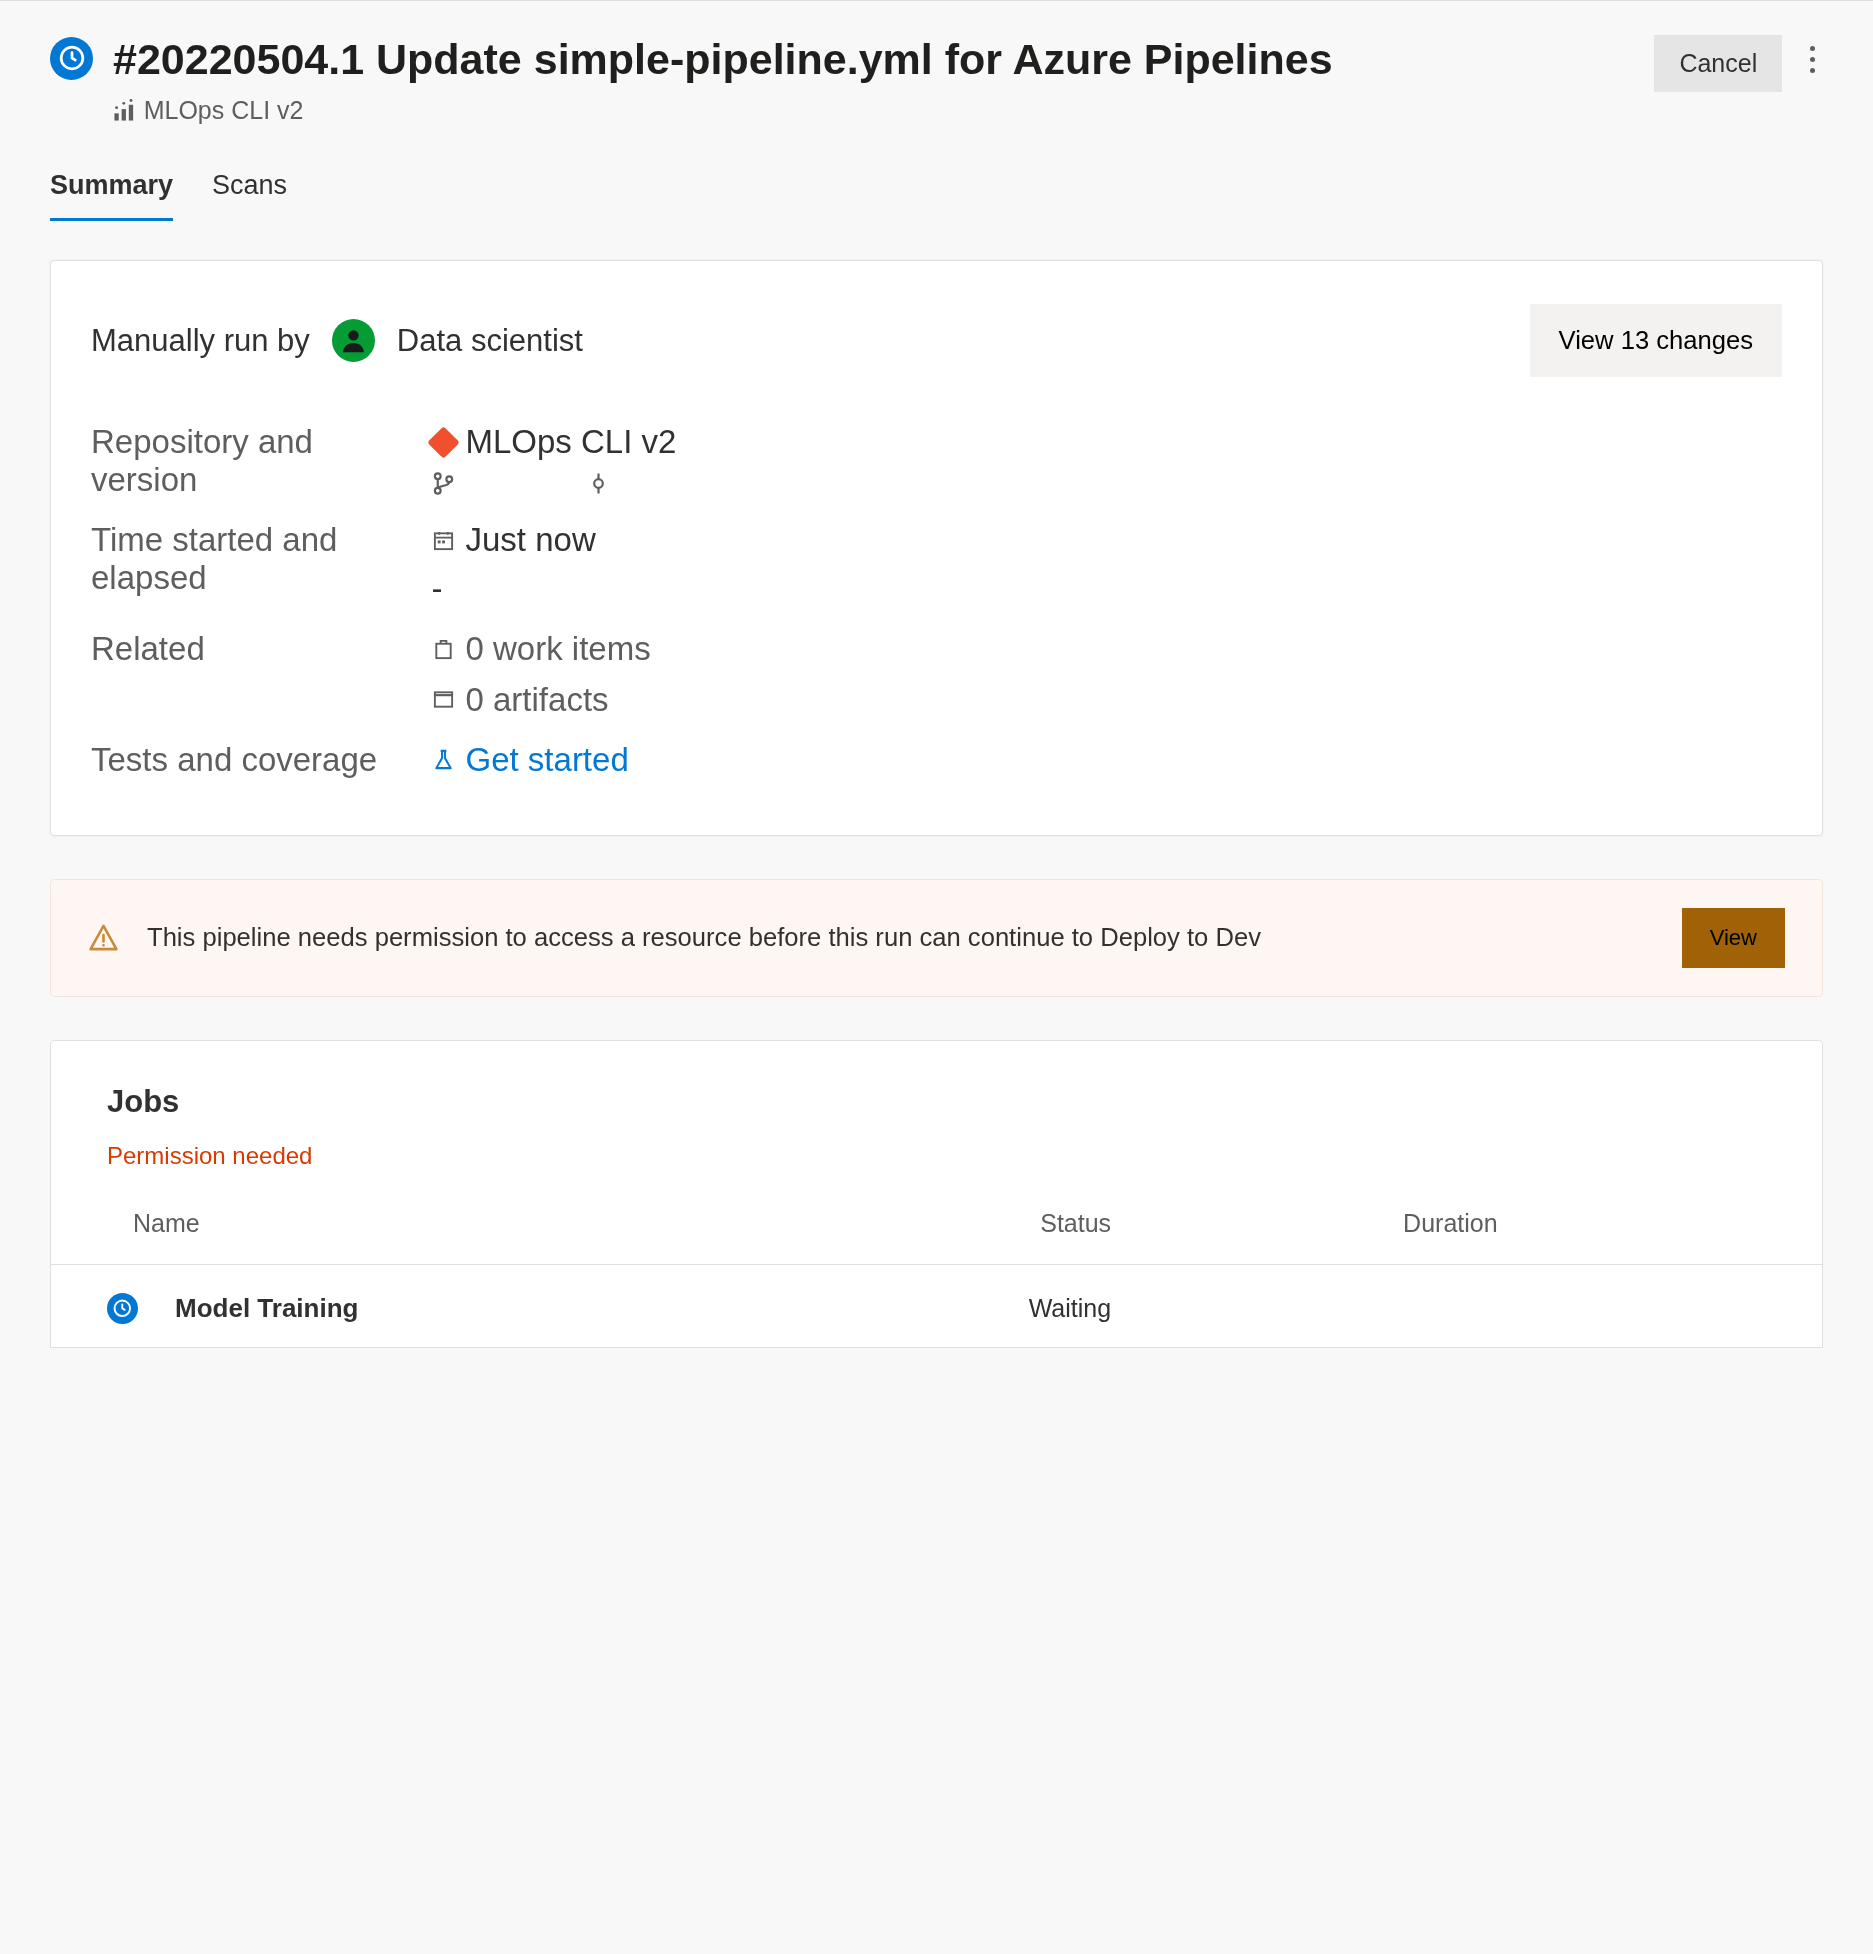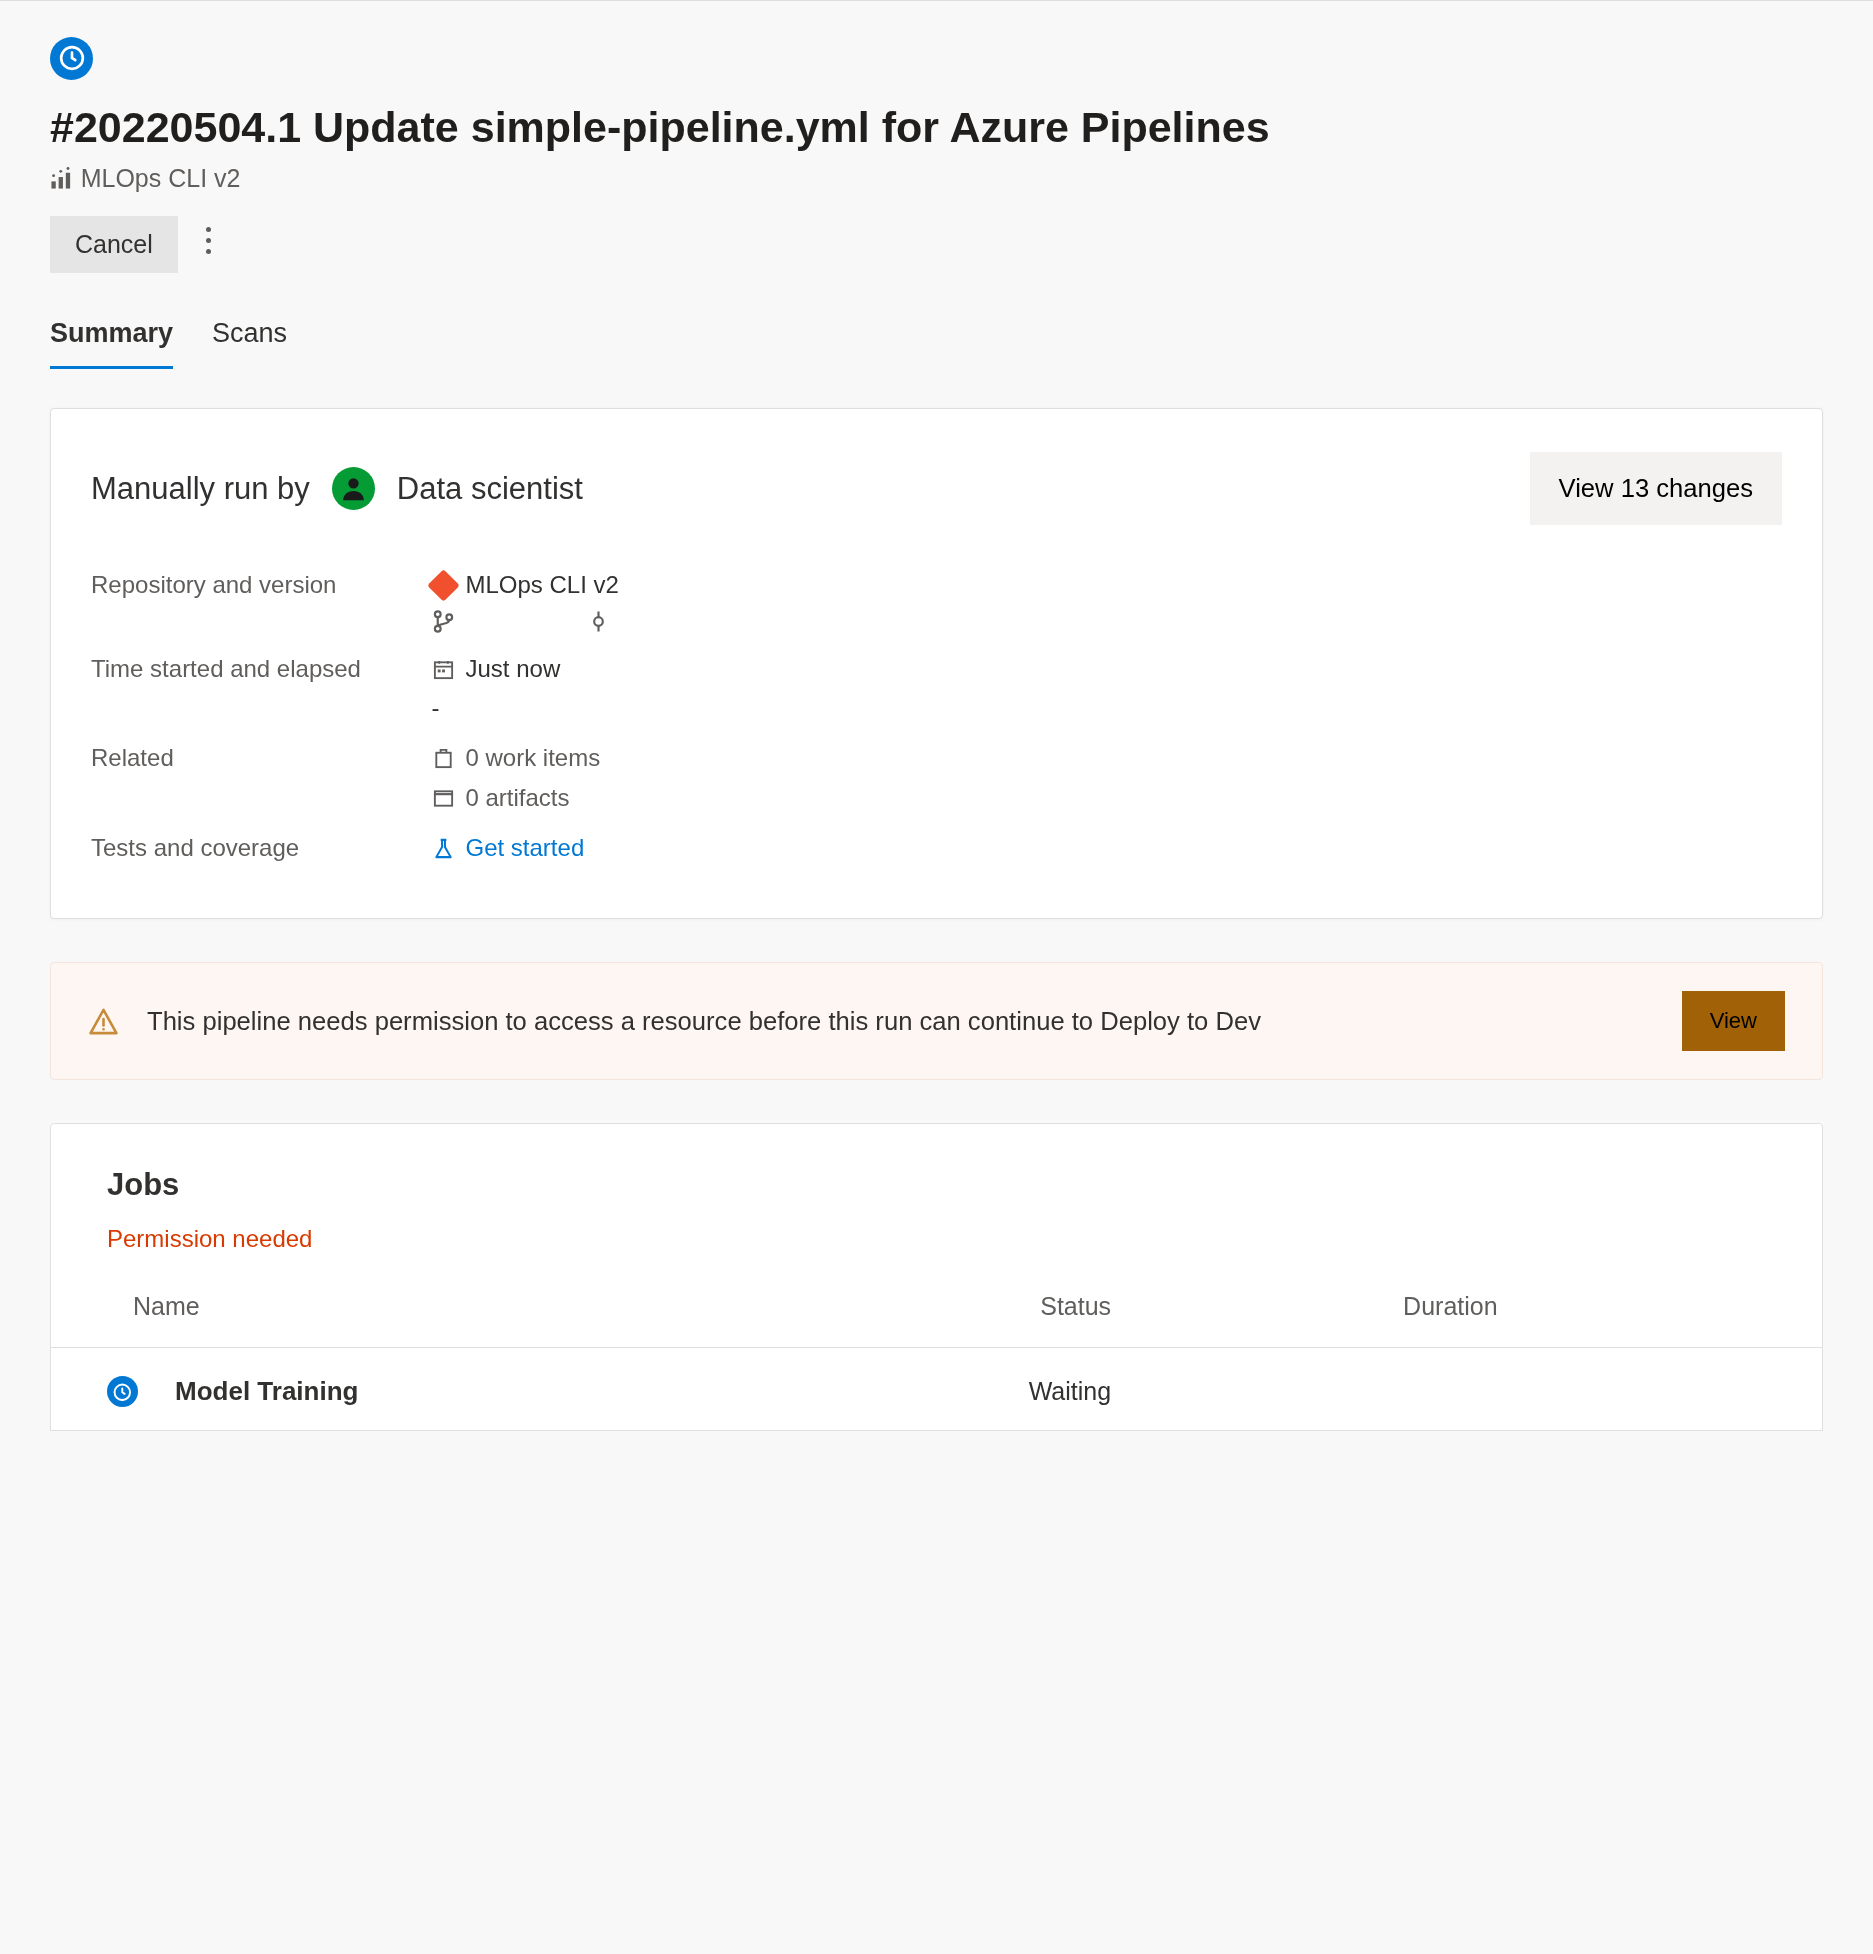--- a/index.html
+++ b/index.html
@@ -11,21 +11,20 @@
     font-size: 25px;
   }
   .page {
     padding: 31px 50px 0;
     border-top: 1.5px solid #e1dfdd;
   }
   .header-row {
     display: flex;
     align-items: flex-start;
     gap: 20px;
-    flex-direction: column;
   }
   .status-circle {
     width: 43px; height: 43px;
     border-radius: 50%;
     background: #0078d4;
     display: flex; align-items: center; justify-content: center;
     flex-shrink: 0;
     margin-top: 4.6px;
   }
   .status-circle svg { width: 26px; height: 26px; }
@@ -105,21 +104,21 @@
     font-size: 25.6px;
     font-family: inherit;
     cursor: pointer;
   }
   .meta-grid {
     margin-top: 46px;
     display: grid;
     grid-template-columns: 325px 1fr;
     row-gap: 22px;
     column-gap: 15.5px;
-    font-size: 24px;
+    font-size: 33px;
   }
   .meta-label { color: #605e5c; }
   .meta-value { color: #323130; }
   .meta-iconline { display:flex; align-items:center; gap:11px; }
   .meta-iconline.muted { color:#605e5c; }
   .link { color: #0078d4; cursor:pointer; }
   .icon-sm { width: 23px; height: 23px; flex-shrink:0; }
   .git-icon {
     display:inline-block; width:23px; height:23px;
     background:#f1502f; transform: rotate(45deg);

